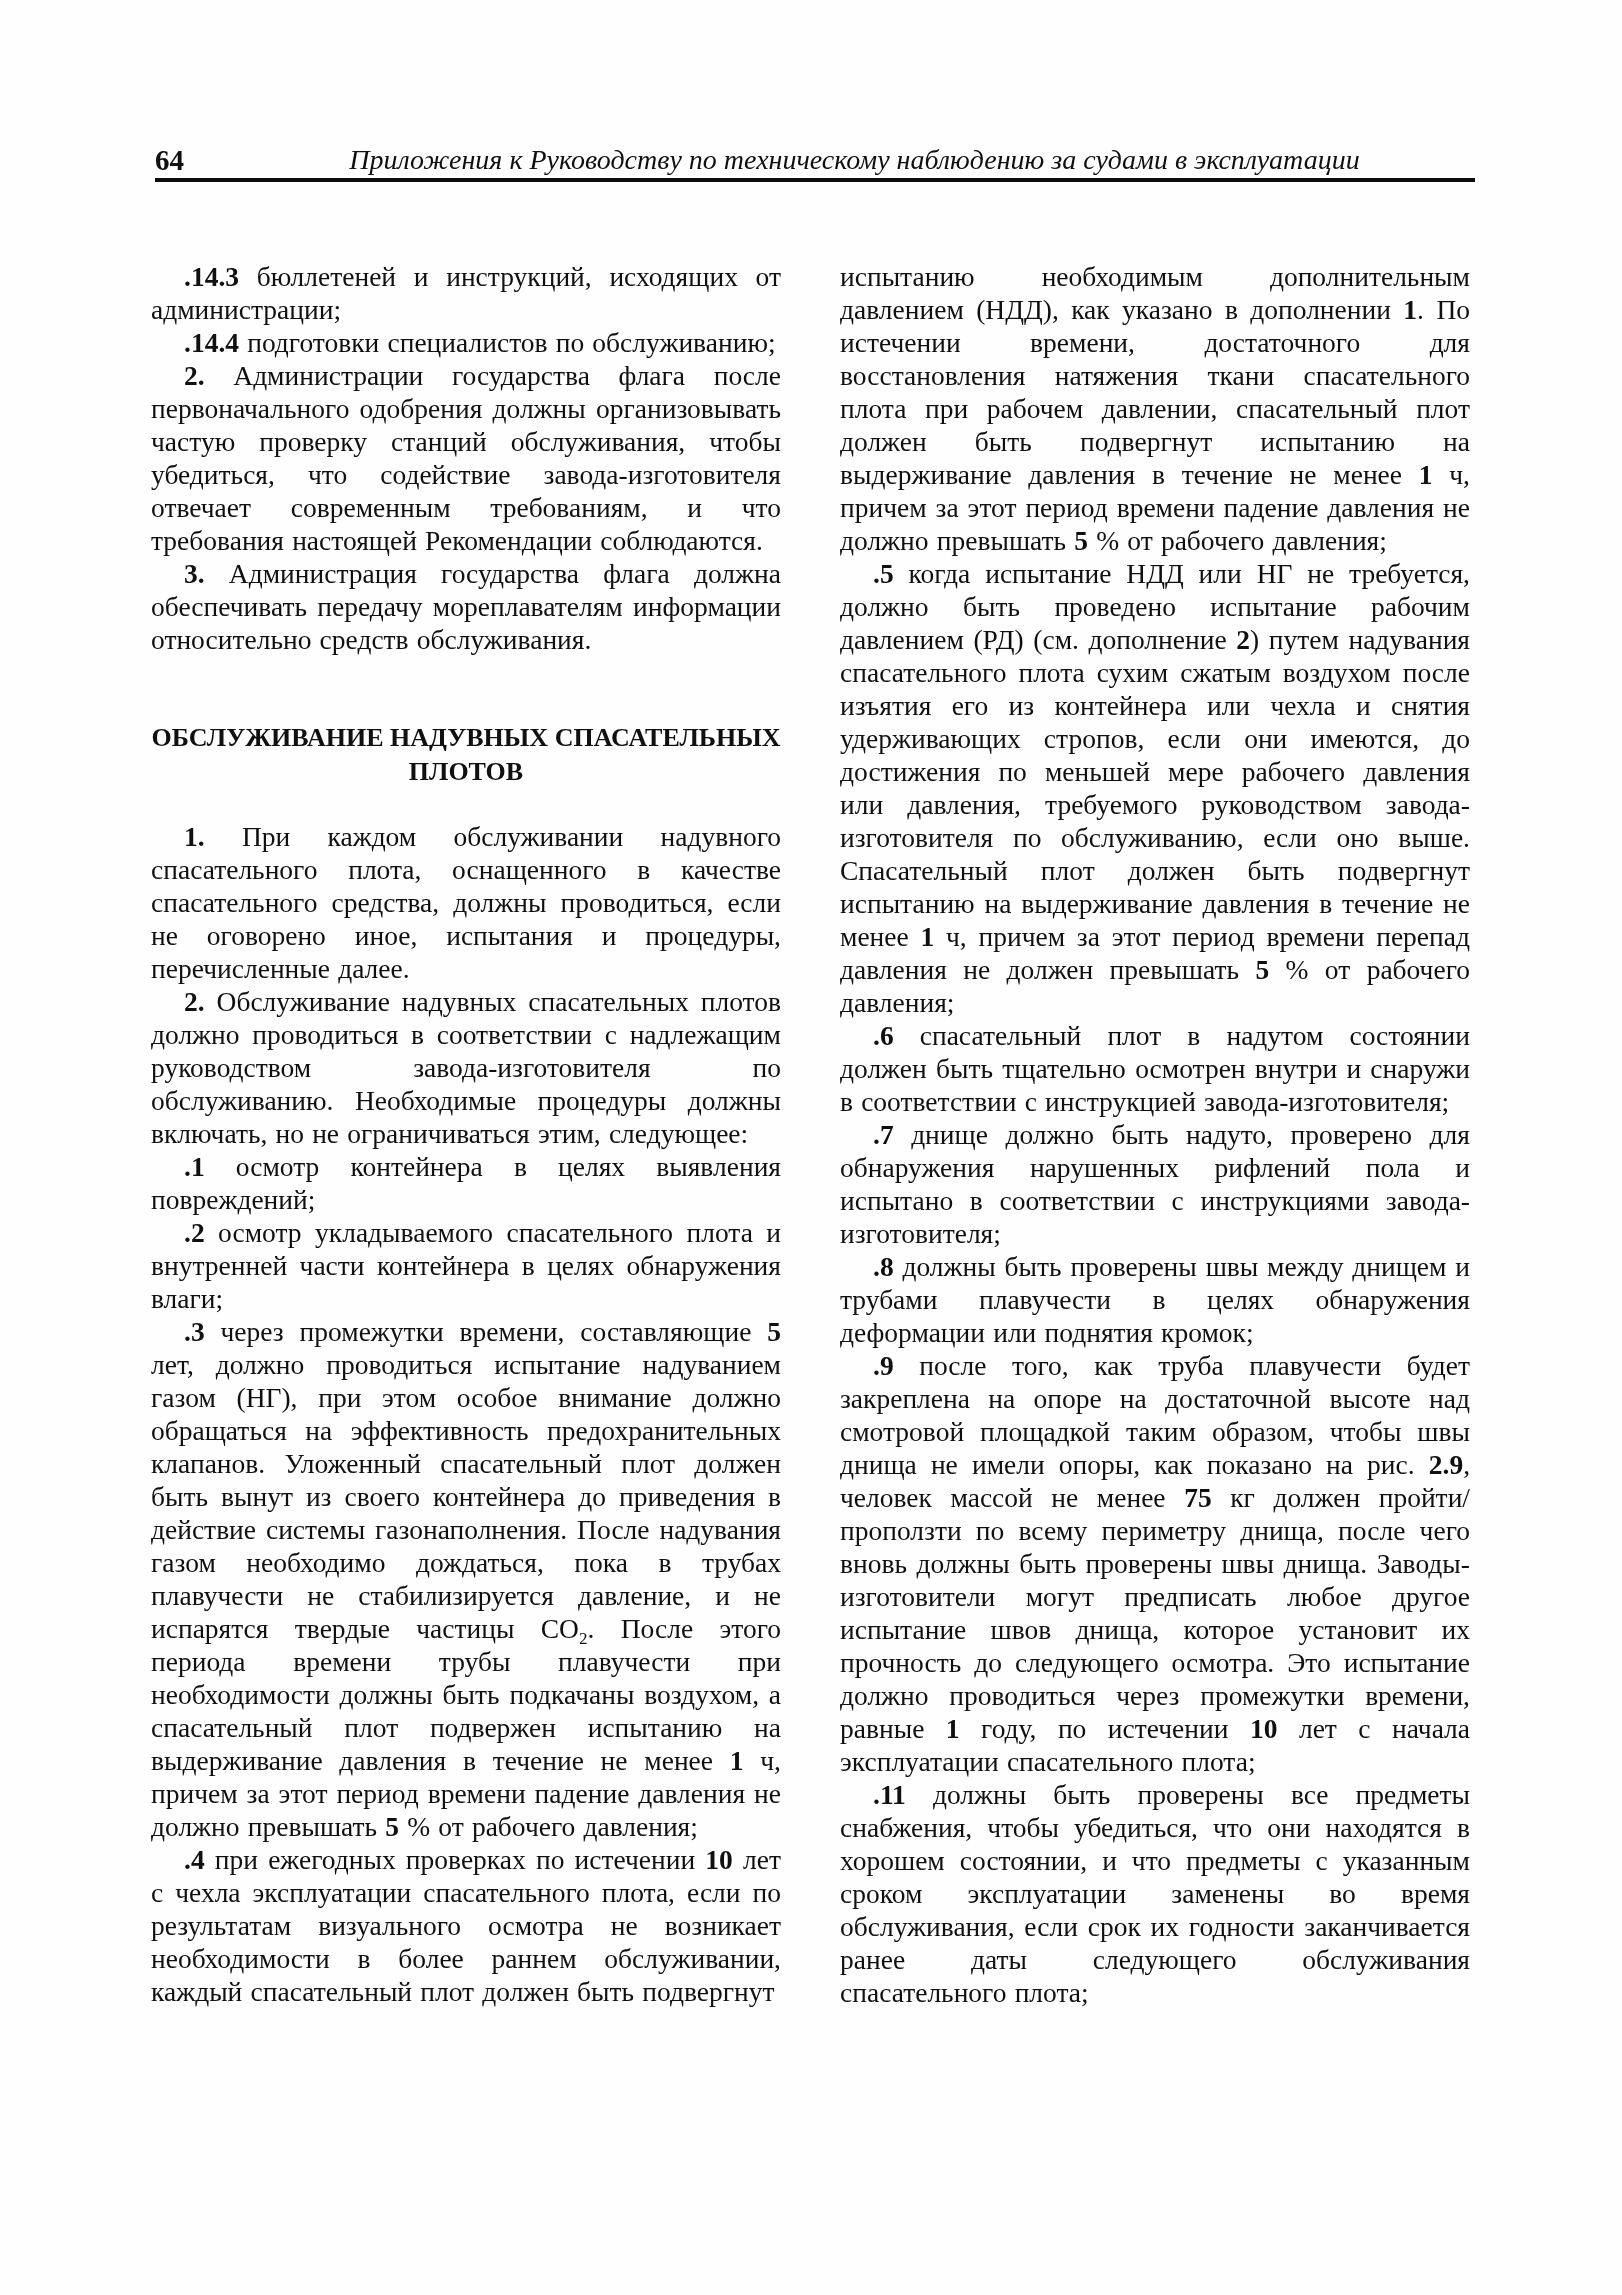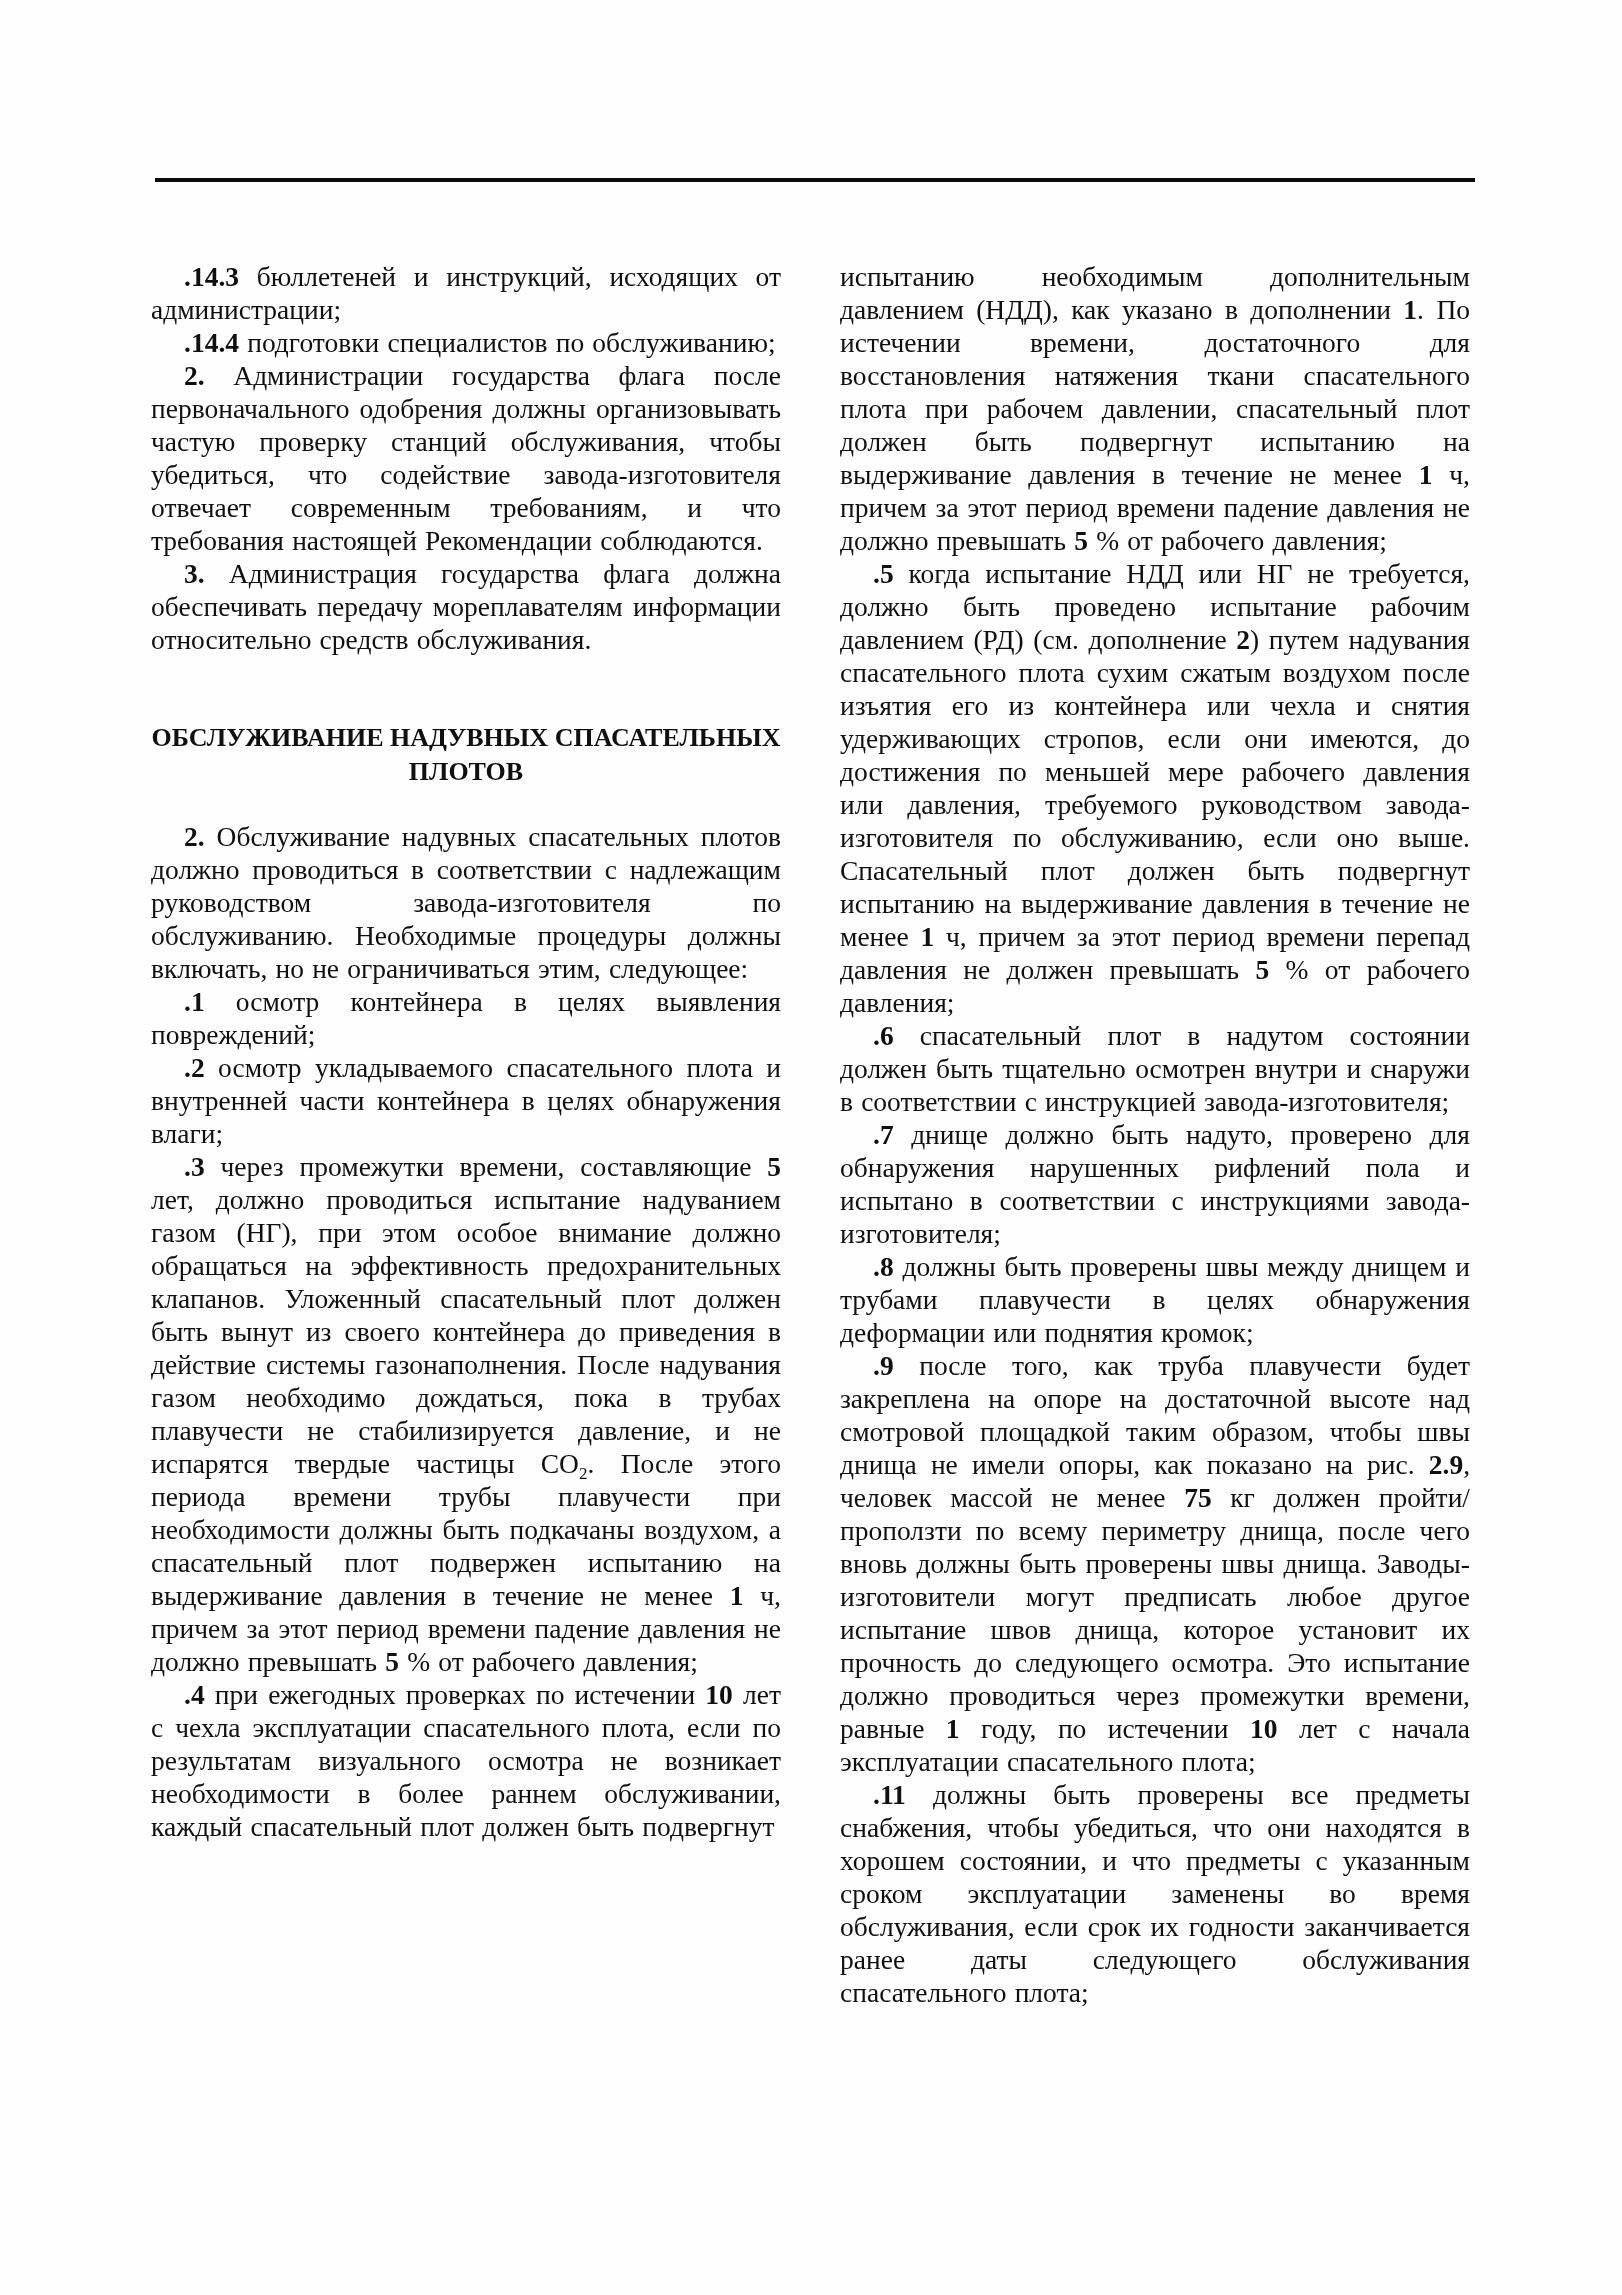--- a/index.html
+++ b/index.html
@@ -64,28 +64,33 @@
     font-weight: bold;
     line-height: 34px;
     text-align: center;
     text-indent: 0;
   }
 </style>
 </head>
 <body>
 
 <div class="page">
+  <div class="page-header">
+    <span class="page-number">64</span>
+    <span class="running-title">Приложения к Руководству по техническому наблюдению за судами в эксплуатации</span>
+  </div>
   <div class="header-rule"></div>
 
   <div class="column column-left">
       <p class="para"><b>.14.3 </b><span>бюллетеней и инструкций, исходящих от администрации;</span></p>
       <p class="para"><b>.14.4 </b><span>подготовки специалистов по обслуживанию;</span></p>
       <p class="para"><b>2. </b><span>Администрации государства флага после первоначального одобрения должны организовывать частую проверку станций обслуживания, чтобы убедиться, что содействие завода-изготовителя отвечает современным требованиям, и что требования настоящей Рекомендации соблюдаются.</span></p>
       <p class="para"><b>3. </b><span>Администрация государства флага должна обеспечивать передачу мореплавателям информации относительно средств обслуживания.</span></p>
       <p class="heading para-heading"><span>ОБСЛУЖИВАНИЕ НАДУВНЫХ СПАСАТЕЛЬНЫХ ПЛОТОВ</span></p>
+      <p class="para"><b>1. </b><span>При каждом обслуживании надувного спасательного плота, оснащенного в качестве спасательного средства, должны проводиться, если не оговорено иное, испытания и процедуры, перечисленные далее.</span></p>
       <p class="para"><b>2. </b><span>Обслуживание надувных спасательных плотов должно проводиться в соответствии с надлежащим руководством завода-изготовителя по обслуживанию. Необходимые процедуры должны включать, но не ограничиваться этим, следующее:</span></p>
       <p class="para"><b>.1 </b><span>осмотр контейнера в целях выявления повреждений;</span></p>
       <p class="para"><b>.2 </b><span>осмотр укладываемого спасательного плота и внутренней части контейнера в целях обнаружения влаги;</span></p>
       <p class="para"><b>.3 </b><span>через промежутки времени, составляющие </span><b>5 </b><span>лет, должно проводиться испытание надуванием газом (НГ), при этом особое внимание должно обращаться на эффективность предохранительных клапанов. Уложенный спасательный плот должен быть вынут из своего контейнера до приведения в действие системы газонаполнения. После надувания газом необходимо дождаться, пока в трубах плавучести не стабилизируется давление, и не испарятся твердые частицы СО</span><sub>2</sub><span>. После этого периода времени трубы плавучести при необходимости должны быть подкачаны воздухом, а спасательный плот подвержен испытанию на выдерживание давления в течение не менее </span><b>1 </b><span>ч, причем за этот период времени падение давления не должно превышать </span><b>5 </b><span>% от рабочего давления;</span></p>
       <p class="para"><b>.4 </b><span>при ежегодных проверках по истечении </span><b>10 </b><span>лет с чехла эксплуатации спасательного плота, если по результатам визуального осмотра не возникает необходимости в более раннем обслуживании, каждый спасательный плот должен быть подвергнут</span></p>
     </div>
   <div class="column column-right">
       <p class="para noindent"><span>испытанию необходимым дополнительным давлением (НДД), как указано в дополнении </span><b>1</b><span>. По истечении времени, достаточного для восстановления натяжения ткани спасательного плота при рабочем давлении, спасательный плот должен быть подвергнут испытанию на выдерживание давления в течение не менее </span><b>1 </b><span>ч, причем за этот период времени падение давления не должно превышать </span><b>5 </b><span>% от рабочего давления;</span></p>
       <p class="para"><b>.5 </b><span>когда испытание НДД или НГ не требуется, должно быть проведено испытание рабочим давлением (РД) (см. дополнение </span><b>2</b><span>) путем надувания спасательного плота сухим сжатым воздухом после изъятия его из контейнера или чехла и снятия удерживающих стропов, если они имеются, до достижения по меньшей мере рабочего давления или давления, требуемого руководством завода-изготовителя по обслуживанию, если оно выше. Спасательный плот должен быть подвергнут испытанию на выдерживание давления в течение не менее </span><b>1 </b><span>ч, причем за этот период времени перепад давления не должен превышать </span><b>5 </b><span>% от рабочего давления;</span></p>
       <p class="para"><b>.6 </b><span>спасательный плот в надутом состоянии должен быть тщательно осмотрен внутри и снаружи в соответствии с инструкцией завода-изготовителя;</span></p>

